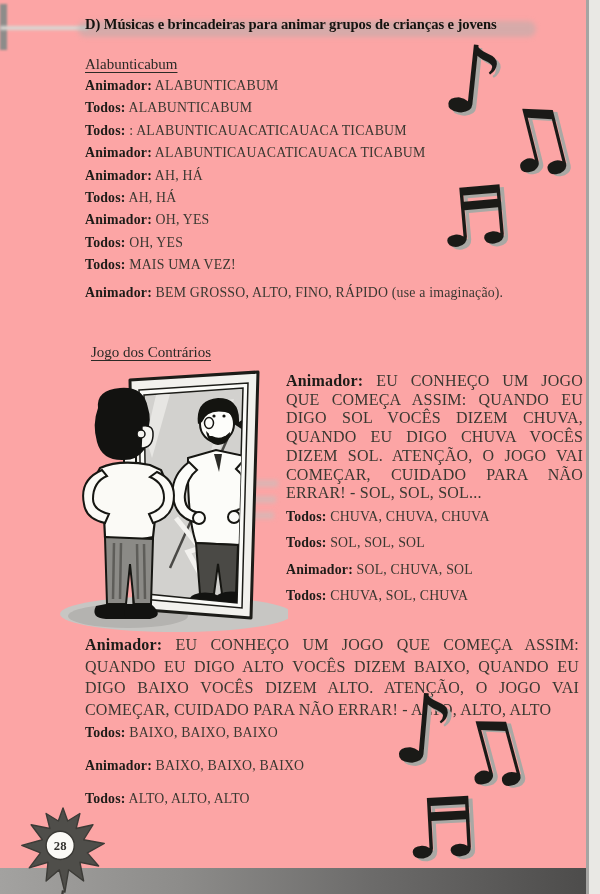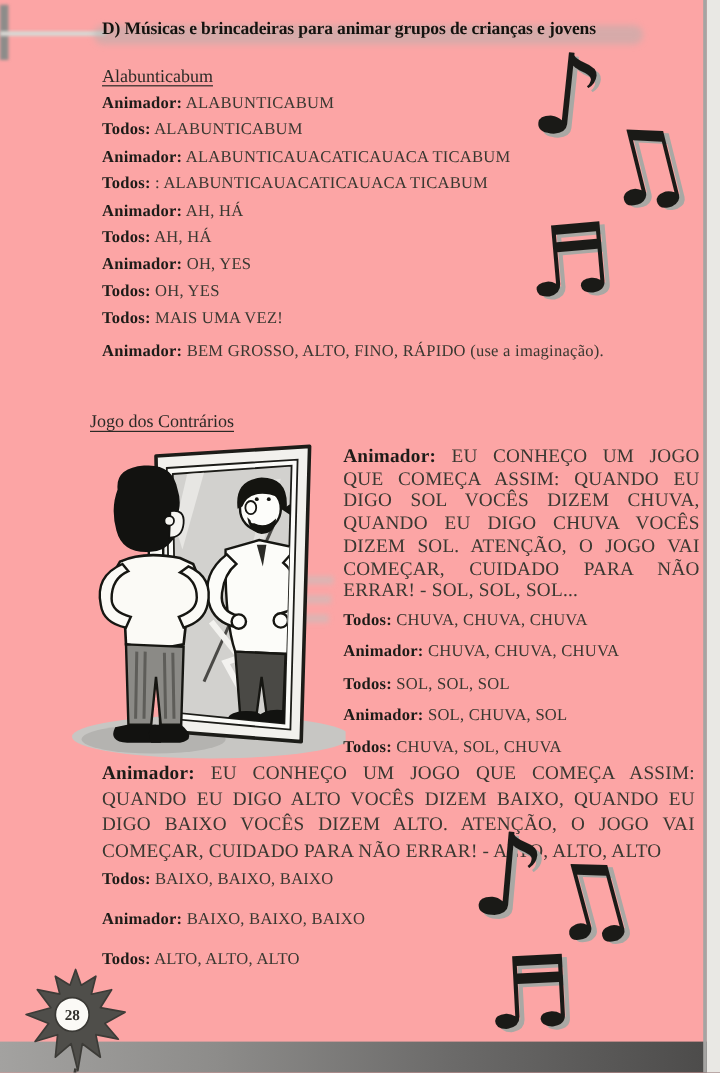--- a/index.html
+++ b/index.html
@@ -19,21 +19,21 @@
 
   
   .title-highlight{position:absolute;left:78px;top:21px;width:458px;height:16px;
     background:#b1b0ae;opacity:.5;filter:blur(2.5px);border-radius:8px;}
   .title{position:absolute;left:85px;top:16px;width:480px;
     font-weight:bold;font-size:14.6px;color:#14130f;letter-spacing:-.1px;}
 
   .h-underline{position:absolute;font-size:15px;color:#2b2a26;text-decoration:underline;
     text-underline-offset:3px;}
   .h1{left:85px;top:56px;}
-  .h2{left:75px;top:344px;text-align:right;}
+  .h2{left:91px;top:344px;text-align:right;}
 
   .row{line-height:22.4px;font-size:13.8px;color:#3a3831;letter-spacing:.2px;white-space:nowrap;}
   .spk{font-weight:bold;color:#1d1c18;margin-top:44px;}
   .lines{position:absolute;}
   .s1{left:85px;top:75px;width:480px;}
   .s1 div:nth-of-type(10){margin-top:5px;}
   .s2{left:286px;top:504px;width:300px;}
   .s2 .row{line-height:26.4px;}
   .s3{left:85px;top:716px;width:400px;}
   .s3 .row{line-height:33.2px;}
@@ -71,23 +71,23 @@
   <div class="title-highlight"></div>
   <div class="title">D) Músicas e brincadeiras para animar grupos de crianças e jovens</div>
 
   <div class="h-underline h1">Alabunticabum</div>
   <div class="lines s1">
 
       <div class="row"><span class="spk">Animador:</span> <span class="txt">ALABUNTICABUM</span></div>
 
       <div class="row"><span class="spk">Todos:</span> <span class="txt">ALABUNTICABUM</span></div>
 
+      <div class="row"><span class="spk">Todos:</span> <span class="txt">: ALABUNTICAUACATICAUACA TICABUM</span></div>
+
       <div class="row"><span class="spk">Animador:</span> <span class="txt">ALABUNTICAUACATICAUACA TICABUM</span></div>
-
-      <div class="row"><span class="spk">Todos:</span> <span class="txt">: ALABUNTICAUACATICAUACA TICABUM</span></div>
 
       <div class="row"><span class="spk">Animador:</span> <span class="txt">AH, HÁ</span></div>
 
       <div class="row"><span class="spk">Todos:</span> <span class="txt">AH, HÁ</span></div>
 
       <div class="row"><span class="spk">Animador:</span> <span class="txt">OH, YES</span></div>
 
       <div class="row"><span class="spk">Todos:</span> <span class="txt">OH, YES</span></div>
 
 
@@ -150,21 +150,20 @@
       <circle cx="103" cy="68" r="4" fill="#f6f5f1" stroke="#121210" stroke-width="1.5"></circle>
     </g>
   </svg>
 
   <div class="para para1"><span class="spk">Animador:</span> <span>EU CONHEÇO UM JOGO QUE COMEÇA ASSIM: QUANDO EU DIGO SOL VOCÊS DIZEM CHUVA, QUANDO EU DIGO CHUVA VOCÊS DIZEM SOL. ATENÇÃO, O JOGO VAI COMEÇAR, CUIDADO PARA NÃO ERRAR! - SOL, SOL, SOL...</span></div>
 
   <div class="lines s2">
 
       <div class="row"><span class="spk">Todos:</span> <span class="txt">CHUVA, CHUVA, CHUVA</span></div>
 
-      <div class="row"><span class="spk">Animador:</span> <span class="txt">CHUVA, CHUVA, CHUVA</span></div>
 
       <div class="row"><span class="spk">Todos:</span> <span class="txt">SOL, SOL, SOL</span></div>
 
       <div class="row"><span class="spk">Animador:</span> <span class="txt">SOL, CHUVA, SOL</span></div>
 
       <div class="row"><span class="spk">Todos:</span> <span class="txt">CHUVA, SOL, CHUVA</span></div>
     </div>
 
   <div class="para para2"><span class="spk">Animador:</span> <span>EU CONHEÇO UM JOGO QUE COMEÇA ASSIM: QUANDO EU DIGO ALTO VOCÊS DIZEM BAIXO, QUANDO EU DIGO BAIXO VOCÊS DIZEM ALTO. ATENÇÃO, O JOGO VAI COMEÇAR, CUIDADO PARA NÃO ERRAR! - ALTO, ALTO, ALTO</span></div>
 

